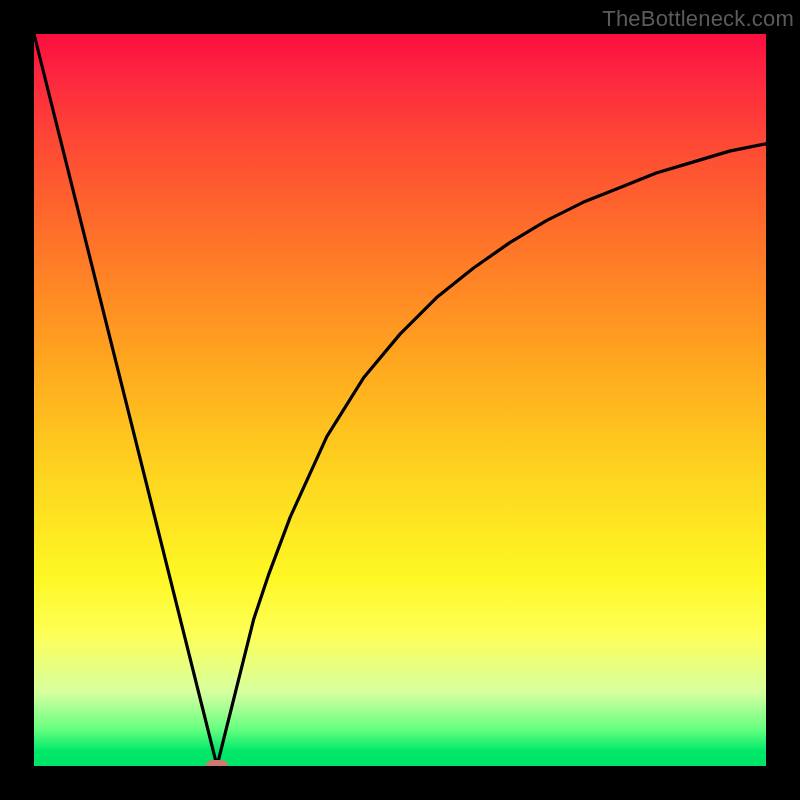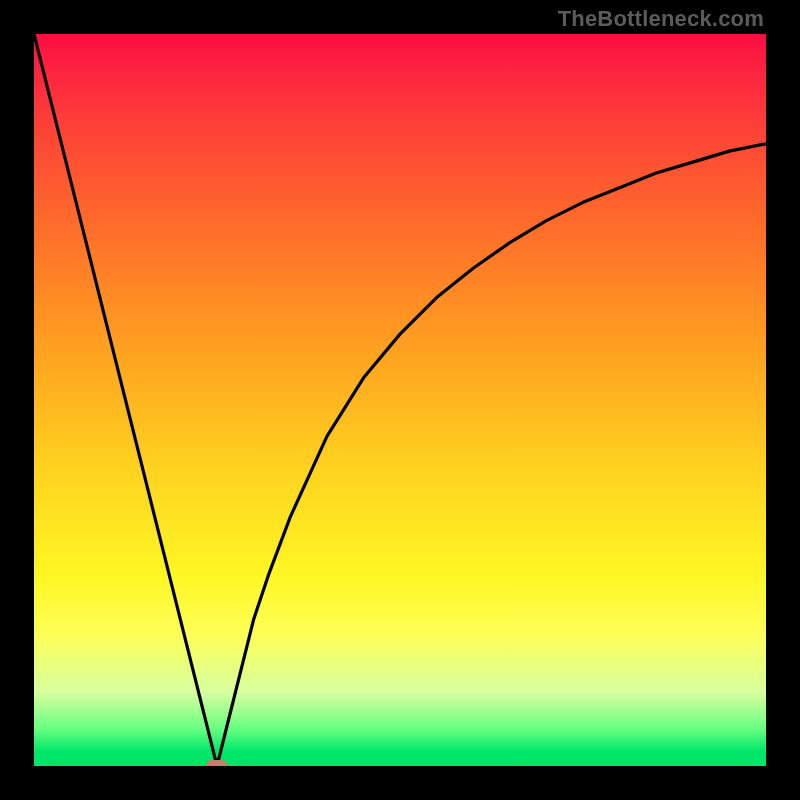--- a/index.html
+++ b/index.html
@@ -45,24 +45,24 @@
       #feff57 82%,
       #d6ffa0 90%,
       #65ff80 95%,
       #00e769 98%,
       #00e468 100%
     );
   }
   .watermark {
     position: absolute;
     top: 6px;
-    right: 36px;
+    right: 6px;
     color: #5b5b5b;
     font-size: 22px;
-    font-weight: 700;
+    font-weight: 400;
     letter-spacing: 0.2px;
     user-select: none;
     text-align: right;
   }
   svg.curve {
     position: absolute;
     left: 0;
     top: 0;
     width: 100%;
     height: 100%;

